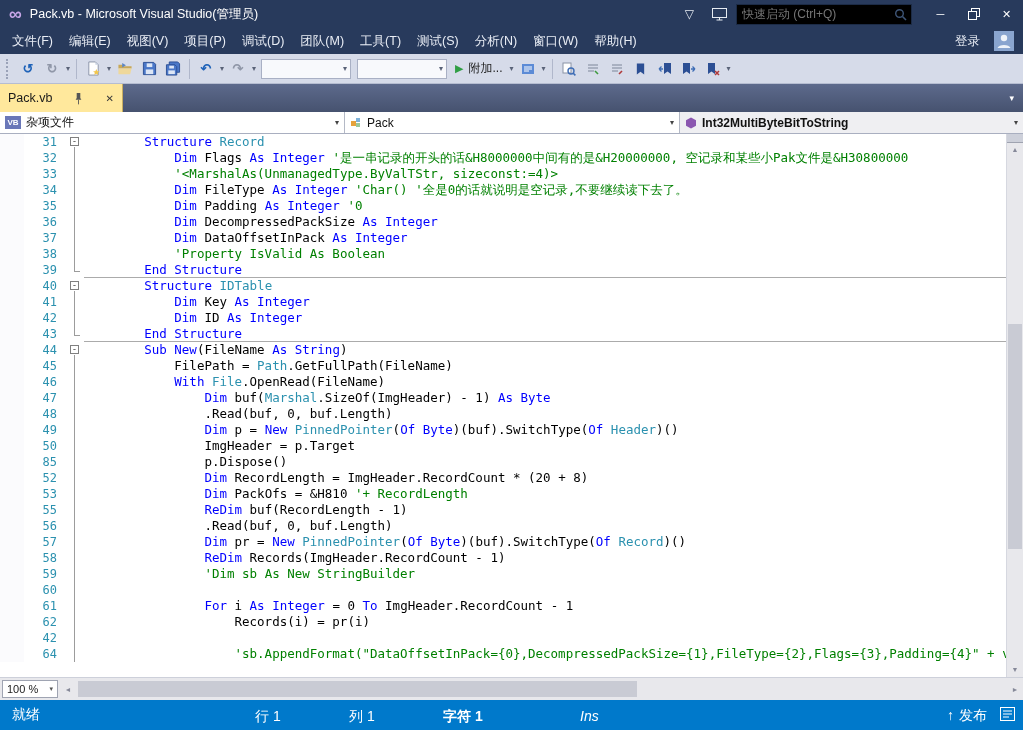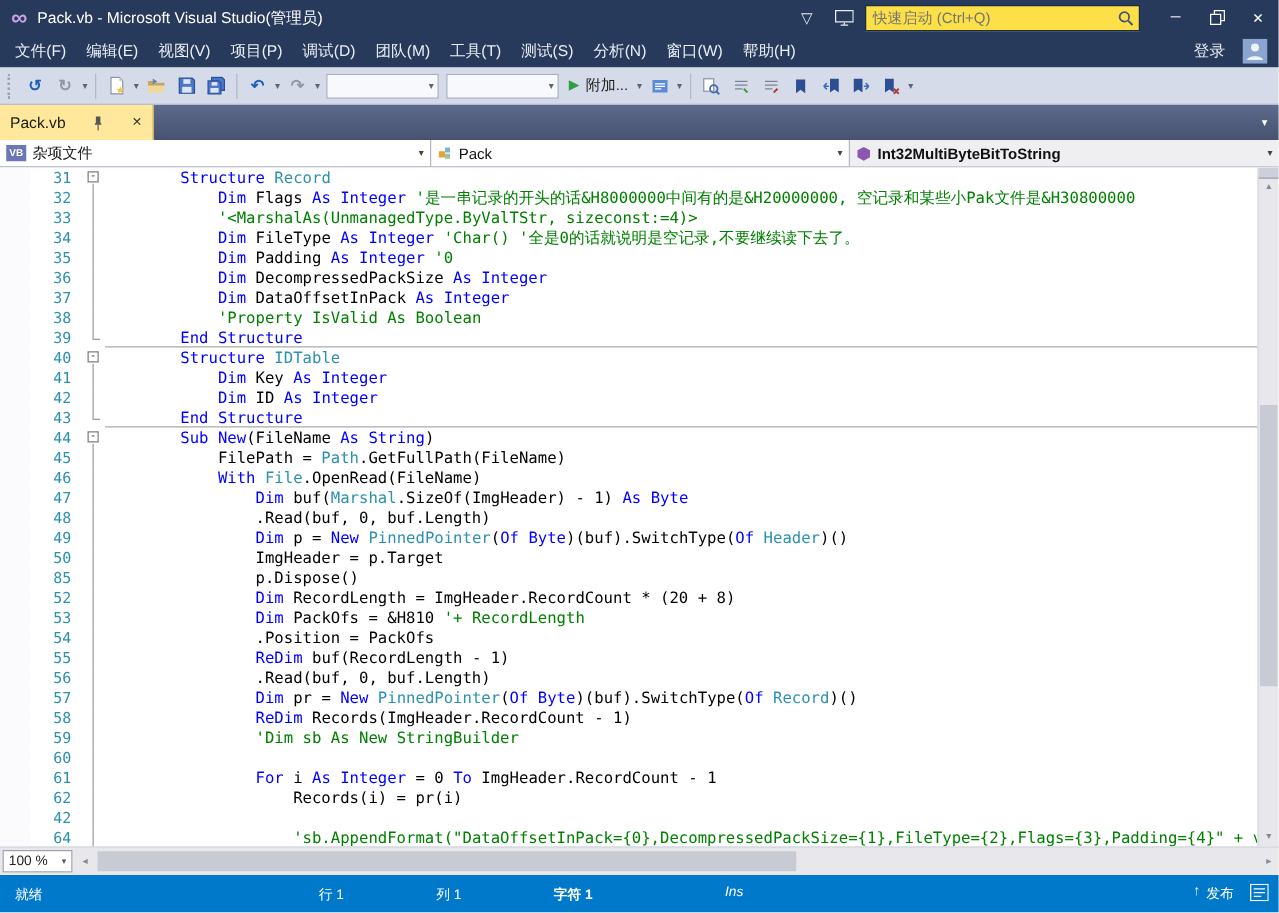--- a/index.html
+++ b/index.html
@@ -4,21 +4,21 @@
 <style>
   html,body{margin:0;padding:0;width:1023px;height:730px;overflow:hidden;font-family:"Liberation Sans",sans-serif;}
   #app{display:flex;flex-direction:column;width:1023px;height:730px;background:#fff;}
 
   
   .titlebar{height:28px;background:#283a5c;color:#fff;display:flex;align-items:center;flex:none;}
   .vslogo{font-size:18px;font-weight:bold;color:#c7a6e8;margin:0 8px 0 9px;line-height:1;}
   .title-text{font-size:12.5px;white-space:nowrap;}
   .spacer{flex:1;}
   .tb-icon{color:#e6ebf2;font-size:12px;margin:0 9px;display:flex;align-items:center;}
-  .searchbox{width:220px;height:21px;background:#fde047;display:flex;align-items:center;margin-right:12px;border:1px solid #1c2b46;box-sizing:border-box;}
+  .searchbox{width:176px;height:21px;background:#000000;display:flex;align-items:center;margin-right:12px;border:1px solid #1c2b46;box-sizing:border-box;}
   .searchbox input{flex:1;border:0;outline:0;font:12px "Liberation Sans",sans-serif;color:#68707e;padding:0 5px;background:transparent;min-width:0;}
   .searchbox .mag{flex:none;margin-right:4px;display:flex;}
   .winbtn{width:33px;height:28px;display:flex;align-items:center;justify-content:center;color:#fff;font-size:11px;cursor:default;}
 
   
   .menubar{height:26px;background:#283a5c;color:#e9edf5;display:flex;align-items:center;font-size:12.5px;flex:none;}
   .menu-items{display:flex;align-items:flex-end;padding-left:4px;}
   .menu-item{padding:4px 8px;cursor:default;white-space:nowrap;}
   .signin{padding:0 14px;}
   .avatar{width:20px;height:20px;margin-right:9px;display:flex;}
@@ -84,21 +84,21 @@
   
   .bottombar{height:22px;flex:none;display:flex;align-items:center;background:#e8e8ec;border-top:1px solid #cdd0da;}
   .zoom{width:56px;height:18px;margin:0 2px;background:#fff;border:1px solid #9fa4b2;display:flex;align-items:center;justify-content:space-between;padding:0 4px;font-size:11px;color:#222;box-sizing:border-box;flex:none;}
   .zdd{font-size:7px;color:#555;}
   .hscroll{flex:1;height:100%;display:flex;align-items:center;position:relative;}
   .harrow{width:16px;text-align:center;font-size:7px;color:#868999;flex:none;}
   .htrack{flex:1;height:100%;position:relative;}
   .hthumb{position:absolute;left:2px;top:3px;bottom:3px;width:60%;background:#c9cbd4;}
 
   
-  .statusbar{height:30px;flex:none;background:#0079cb;color:#fff;font-size:11px;position:relative;display:flex;align-items:center;}
+  .statusbar{height:30px;flex:none;background:#0079cb;color:#fff;font-size:14px;position:relative;display:flex;align-items:center;}
   .st-ready{margin-left:12px;}
   .st-abs{position:absolute;top:8px;}
   .st-line{left:255px;}
   .st-col{left:349px;}
   .st-char{left:443px;font-weight:bold;}
   .st-ins{left:580px;font-style:italic;}
   .publish{position:absolute;right:36px;top:7px;display:flex;gap:5px;}
   .far-icon{position:absolute;right:8px;top:7px;display:flex;}
 </style>
 </head>
@@ -459,26 +459,20 @@
           <div class="code"><span class="tk-p">                </span><span class="tk-k">Dim </span><span class="tk-p">RecordLength = ImgHeader.RecordCount * (20 + 8)</span></div>
         </div>
         <div class="line">
           <div class="ind"></div>
           <div class="ln">53</div>
           <div class="fold f-line"></div>
           <div class="code"><span class="tk-p">                </span><span class="tk-k">Dim </span><span class="tk-p">PackOfs = &amp;H810 </span><span class="tk-c">'+ RecordLength</span></div>
         </div>
         <div class="line">
           <div class="ind"></div>
-          <div class="ln">54</div>
-          <div class="fold f-line"></div>
-          <div class="code"><span class="tk-p">                .Position = PackOfs</span></div>
-        </div>
-        <div class="line">
-          <div class="ind"></div>
           <div class="ln">55</div>
           <div class="fold f-line"></div>
           <div class="code"><span class="tk-p">                </span><span class="tk-k">ReDim </span><span class="tk-p">buf(RecordLength - 1)</span></div>
         </div>
         <div class="line">
           <div class="ind"></div>
           <div class="ln">56</div>
           <div class="fold f-line"></div>
           <div class="code"><span class="tk-p">                .Read(buf, 0, buf.Length)</span></div>
         </div>

